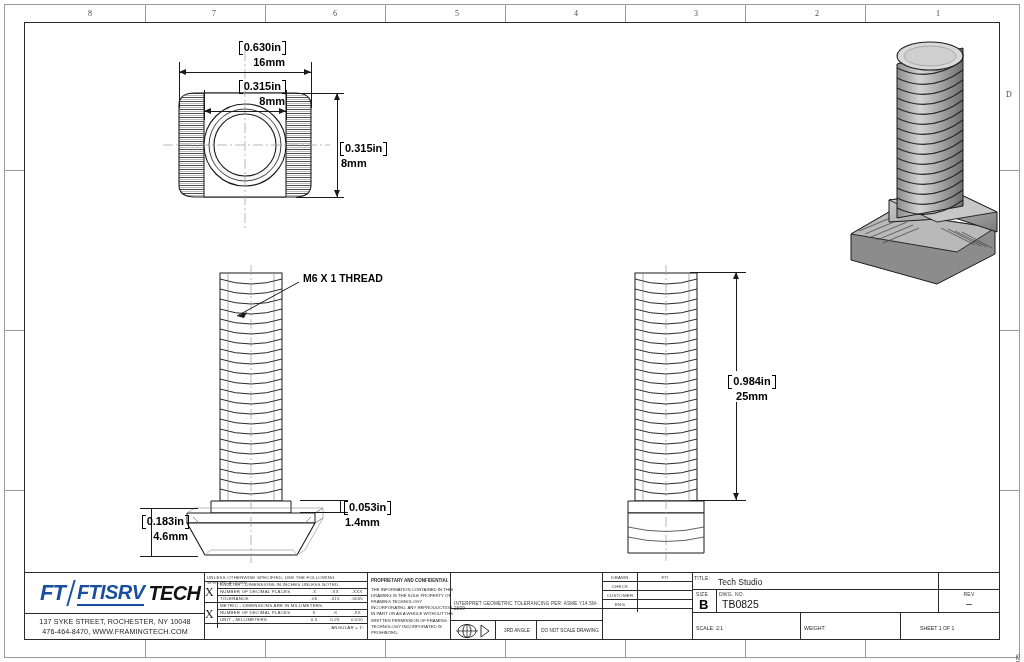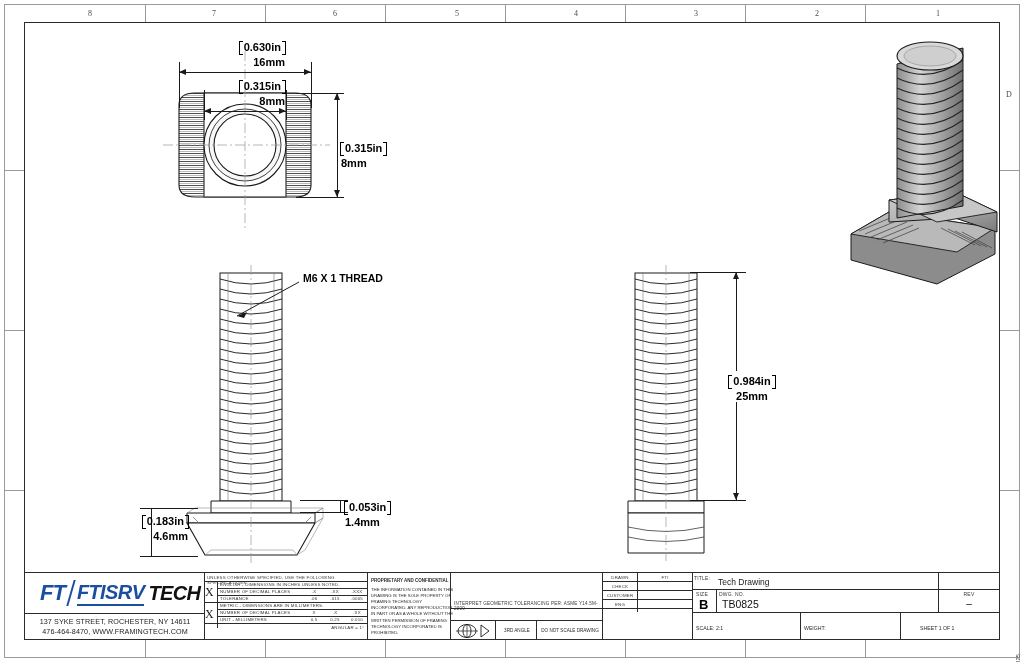--- a/index.html
+++ b/index.html
@@ -451,21 +451,21 @@
     <div class="tb-line-v" style="left:938px;top:572px;height:40px;"></div>
 
     <div class="logo-wrap" style="left:40px;top:580px;">
       <span class="logo-ft">FT</span>
       <span class="logo-slash"></span>
       <span class="logo-framing">FTISRV</span>
       <span class="logo-tech">TECH</span>
     </div>
     <div class="tb-line-h" style="left:24px;top:613px;width:180px;"></div>
     <div class="addr" style="left:26px;top:617px;width:178px;">
-      <span>137 SYKE STREET, ROCHESTER, NY 14611</span><br>
+      <span>137 SYKE STREET, ROCHESTER, NY 10048</span><br>
       <span>476-464-8470, WWW.FRAMINGTECH.COM</span>
     </div>
 
     <div class="lbl-tiny" style="left:207px;top:575px;width:158px;">UNLESS OTHERWISE SPECIFIED, USE THE FOLLOWING SPECIFICATIONS:</div>
     <div class="tb-line-h" style="left:204px;top:581px;width:163px;"></div>
     <div class="tb-line-v" style="left:217px;top:581px;height:28px;"></div>
     <div class="tolbox-x" style="left:205px;top:585px;">X</div>
 
     <div class="lbl-tiny" style="left:220px;top:582px;width:146px;">ENGLISH - DIMENSIONS IN INCHES UNLESS NOTED.</div>
     <div class="tb-line-h" style="left:217px;top:588px;width:150px;"></div>
@@ -531,21 +531,21 @@
     <div class="lbl-tiny" style="left:603px;top:593px;width:34px;text-align:center;">CUSTOMER</div>
     <div class="lbl-tiny" style="left:640px;top:593px;width:50px;text-align:center;"></div>
     <div class="lbl-tiny" style="left:603px;top:602px;width:34px;text-align:center;">ENG</div>
     <div class="lbl-tiny" style="left:640px;top:602px;width:50px;text-align:center;"></div>
 
     <div class="tb-line-h" style="left:692px;top:589px;width:308px;"></div>
     <div class="tb-line-h" style="left:692px;top:612px;width:308px;"></div>
     <div class="tb-line-v" style="left:716px;top:589px;height:23px;"></div>
 
     <div class="lbl-tiny" style="left:694px;top:575px;font-size:5px;">TITLE:</div>
-    <div class="title-val" style="left:718px;top:577px;">Tech Drawing</div>
+    <div class="title-val" style="left:718px;top:577px;">Tech Studio</div>
 
     <div class="lbl-tiny" style="left:696px;top:591px;font-size:5px;">SIZE</div>
     <div class="size-val" style="left:699px;top:597px;">B</div>
 
     <div class="lbl-tiny" style="left:719px;top:591px;font-size:5px;">DWG.  NO.</div>
     <div class="dwg-val" style="left:722px;top:598px;">TB0825</div>
 
     <div class="lbl-tiny" style="left:940px;top:591px;width:58px;text-align:center;font-size:5px;">REV</div>
     <div class="rev-val" style="left:940px;top:598px;width:58px;text-align:center;">–</div>
 

